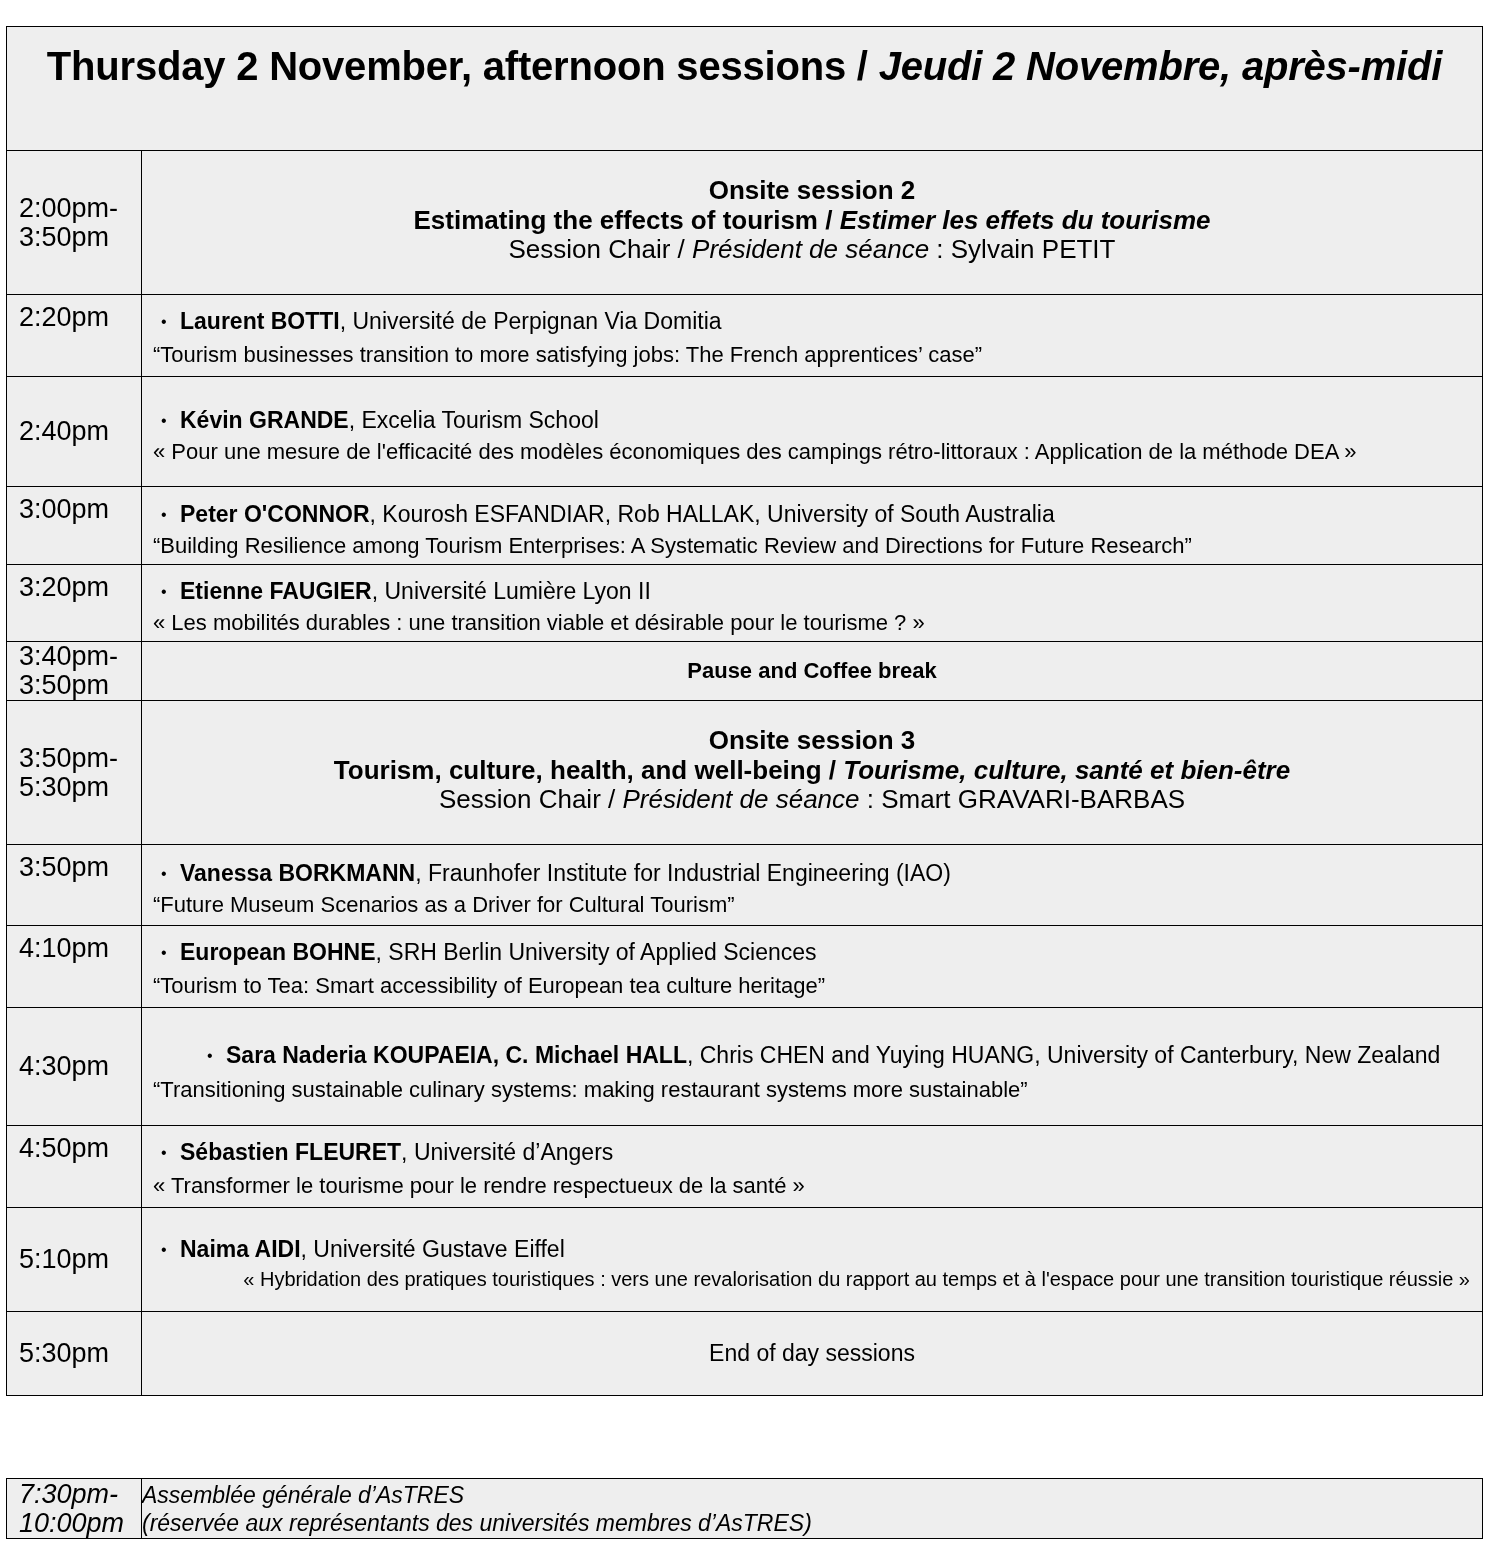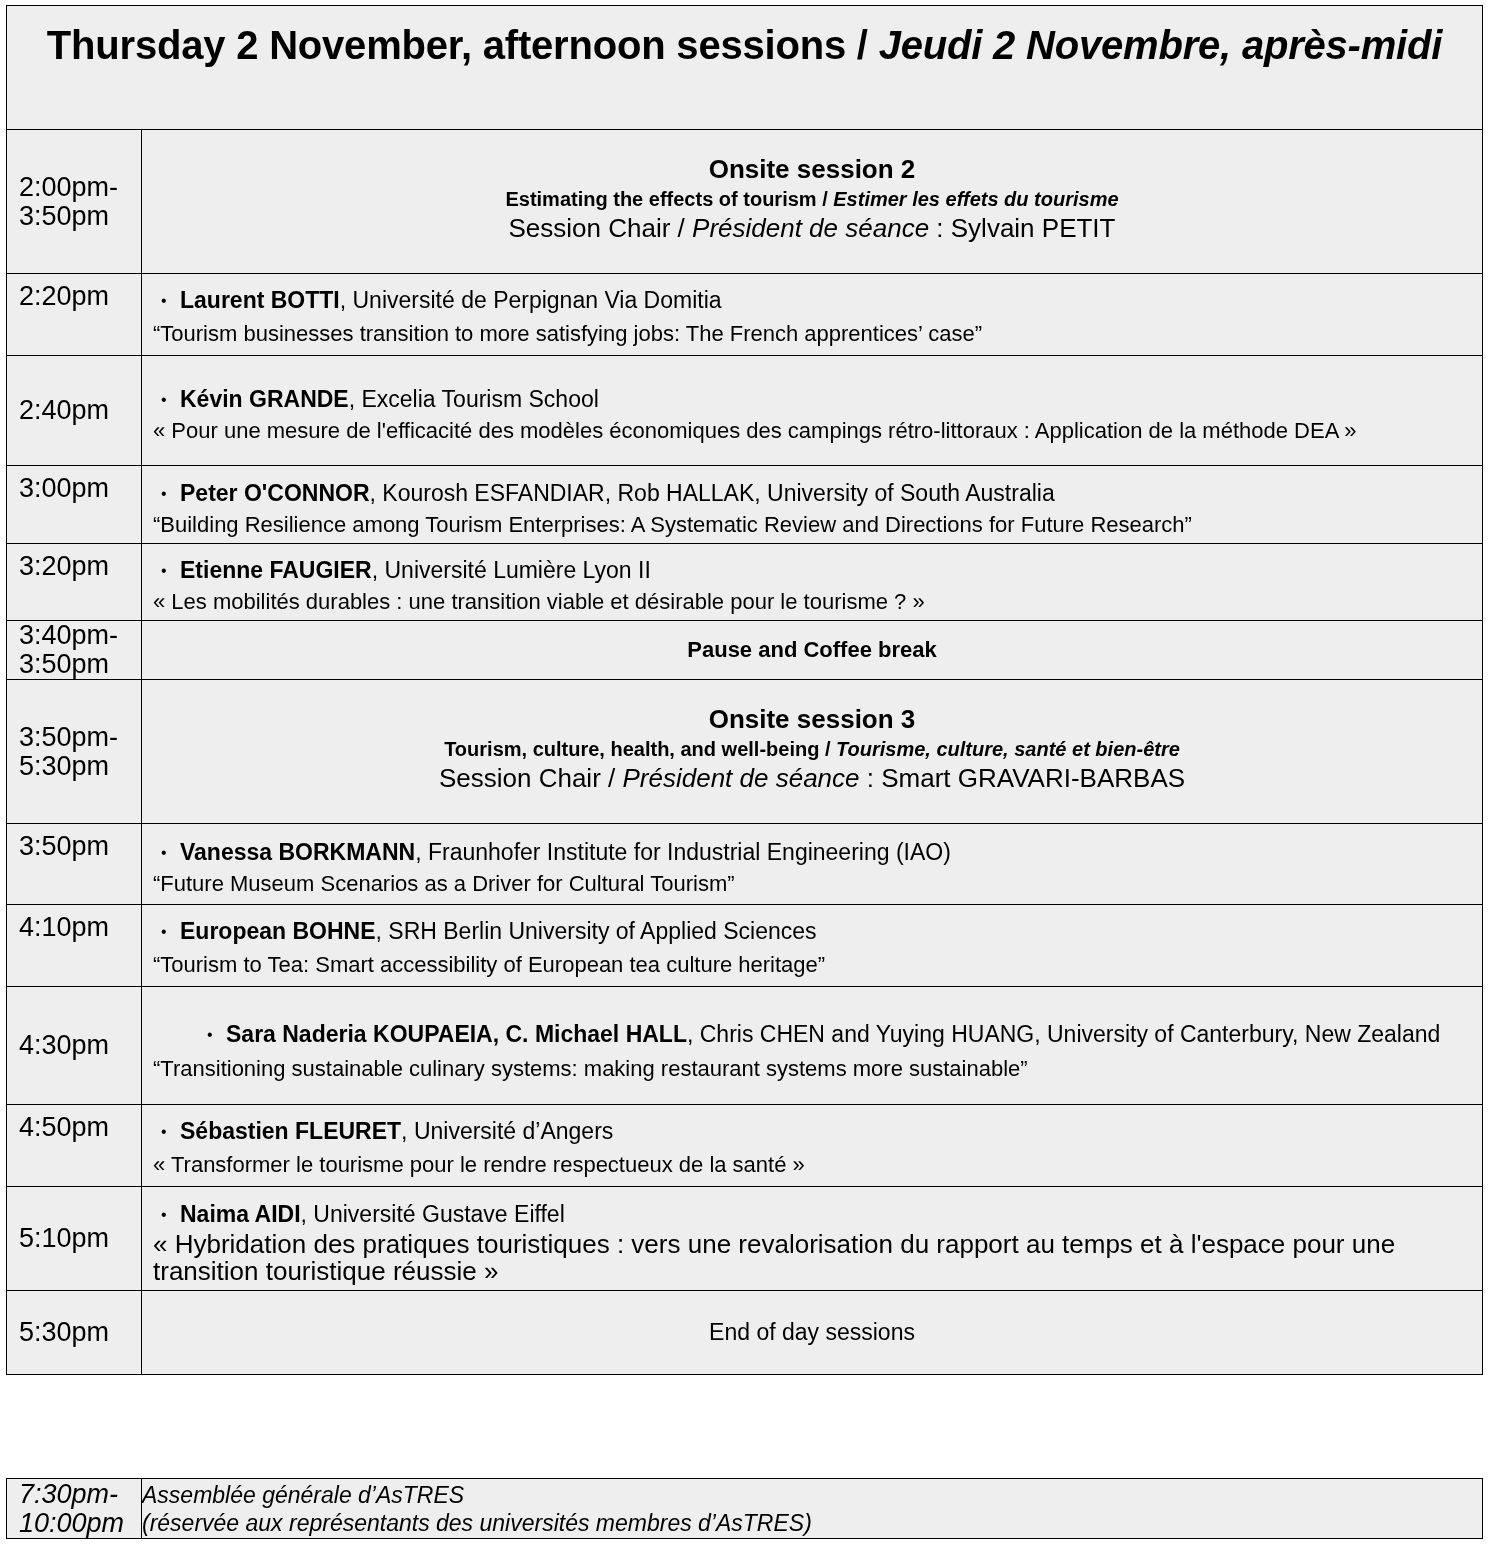--- a/index.html
+++ b/index.html
@@ -15,21 +15,21 @@
       color: #000;
     }
     .prog {
       position: absolute;
       left: 6px;
       width: 1476px;
       border-collapse: collapse;
       table-layout: fixed;
       background: #eeeeee;
     }
-    #main { top: 5px; }
+    #main { top: 26px; }
     #evening { top: 1478px; }
     .prog td {
       border: 1.5px solid #000;
       background: #eeeeee;
       padding: 0;
       vertical-align: middle;
     }
     col.c-time { width: 135px; }
     col.c-body { width: 1341px; }
 
@@ -61,21 +61,21 @@
     .session-cell {
       text-align: center;
       height: 143px;
     }
     .session-cell .s-name {
       font-size: 26px;
       font-weight: bold;
       line-height: 30px;
     }
     .session-cell .s-theme {
-      font-size: 20px;
+      font-size: 26px;
       font-weight: bold;
       line-height: 30px;
     }
     .session-cell .s-theme .fr { font-style: italic; }
     .session-cell .s-chair {
       font-size: 26px;
       line-height: 28px;
     }
     .session-cell .s-chair .fr { font-style: italic; }
     .session-inner { margin-top: -8px; }
@@ -94,22 +94,23 @@
       text-indent: 0;
       font-size: 16px;
       vertical-align: 2px;
     }
     .talk .authors b { font-weight: bold; }
     .talk .ttl {
       font-size: 22px;
       line-height: 29px;
     }
     .talk .ttl.small {
-      font-size: 26px;
+      font-size: 20px;
       line-height: 27px;
+      text-align: right;
     }
     .talk.tall .authors { line-height: 38px; margin-left: 46px; }
 
     .break-cell {
       text-align: center;
       font-weight: bold;
       font-size: 22px;
     }
     .end-cell {
       text-align: center;

